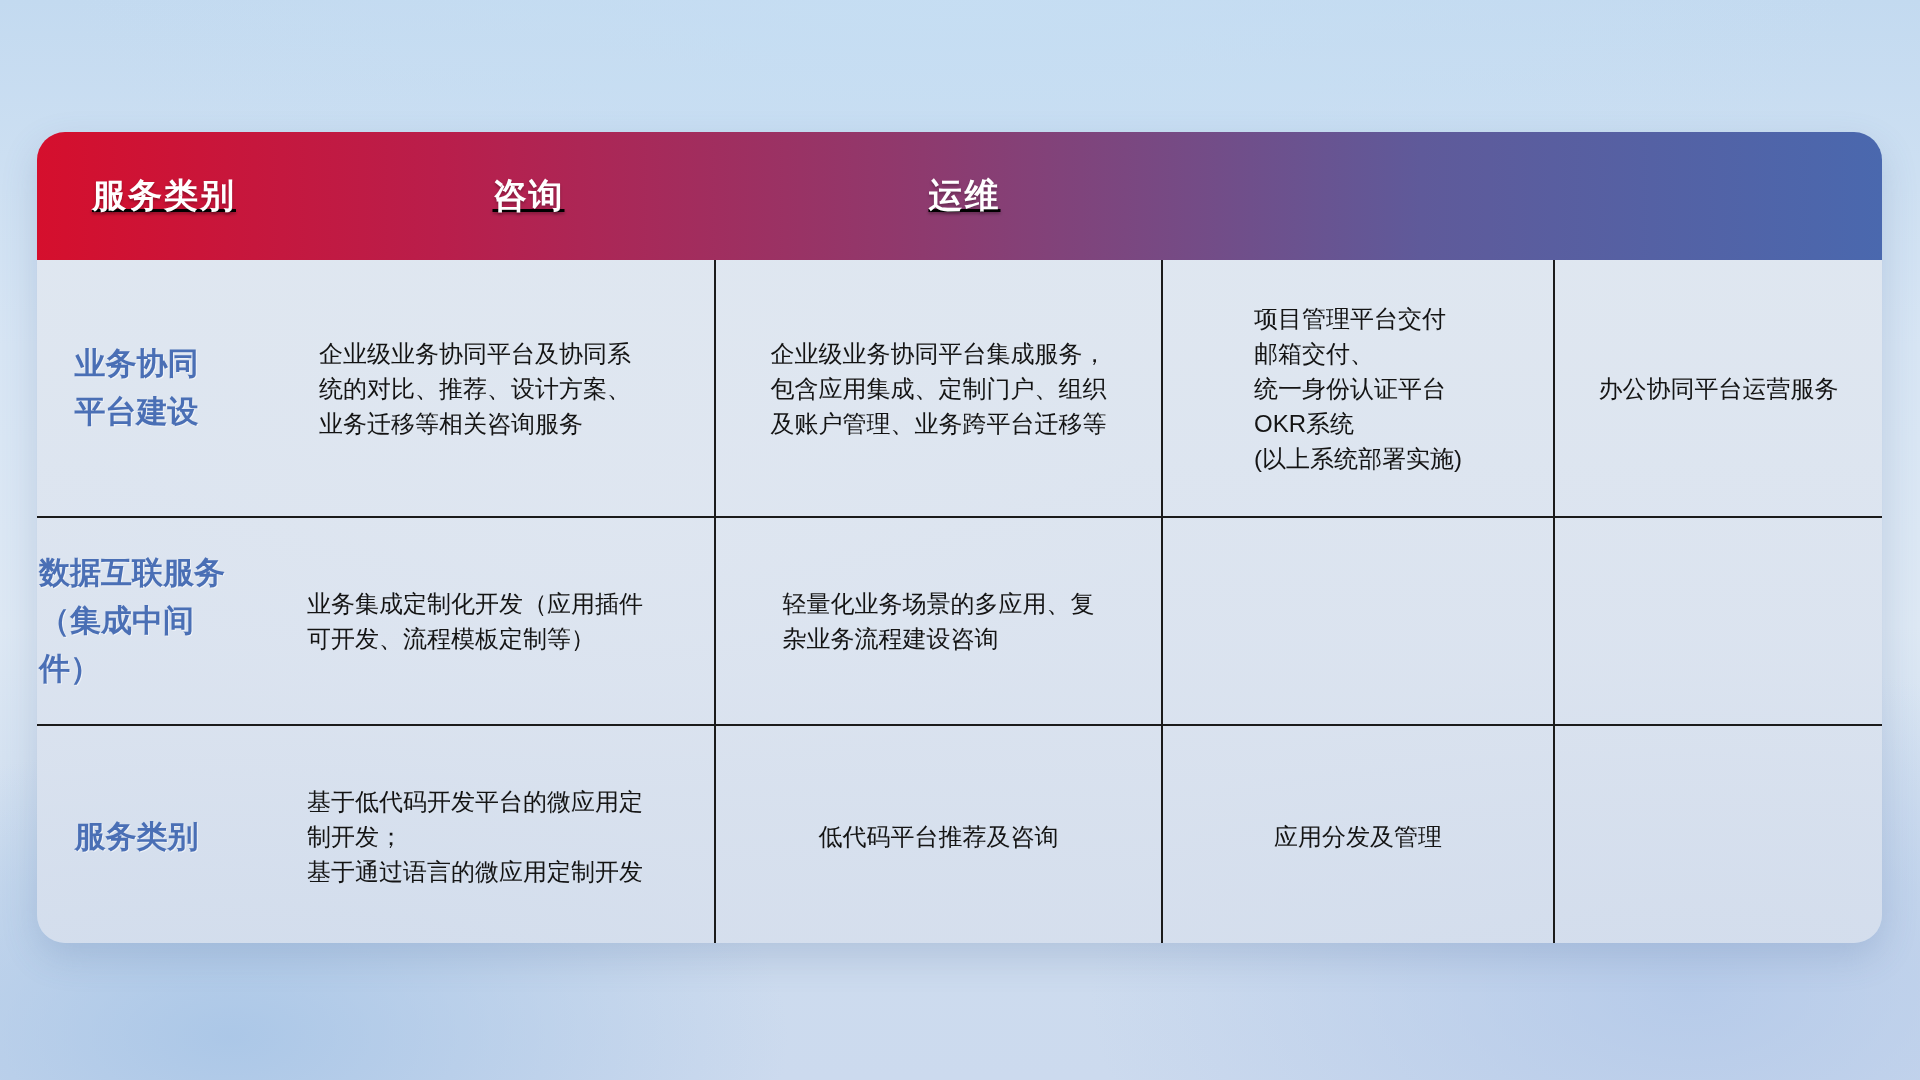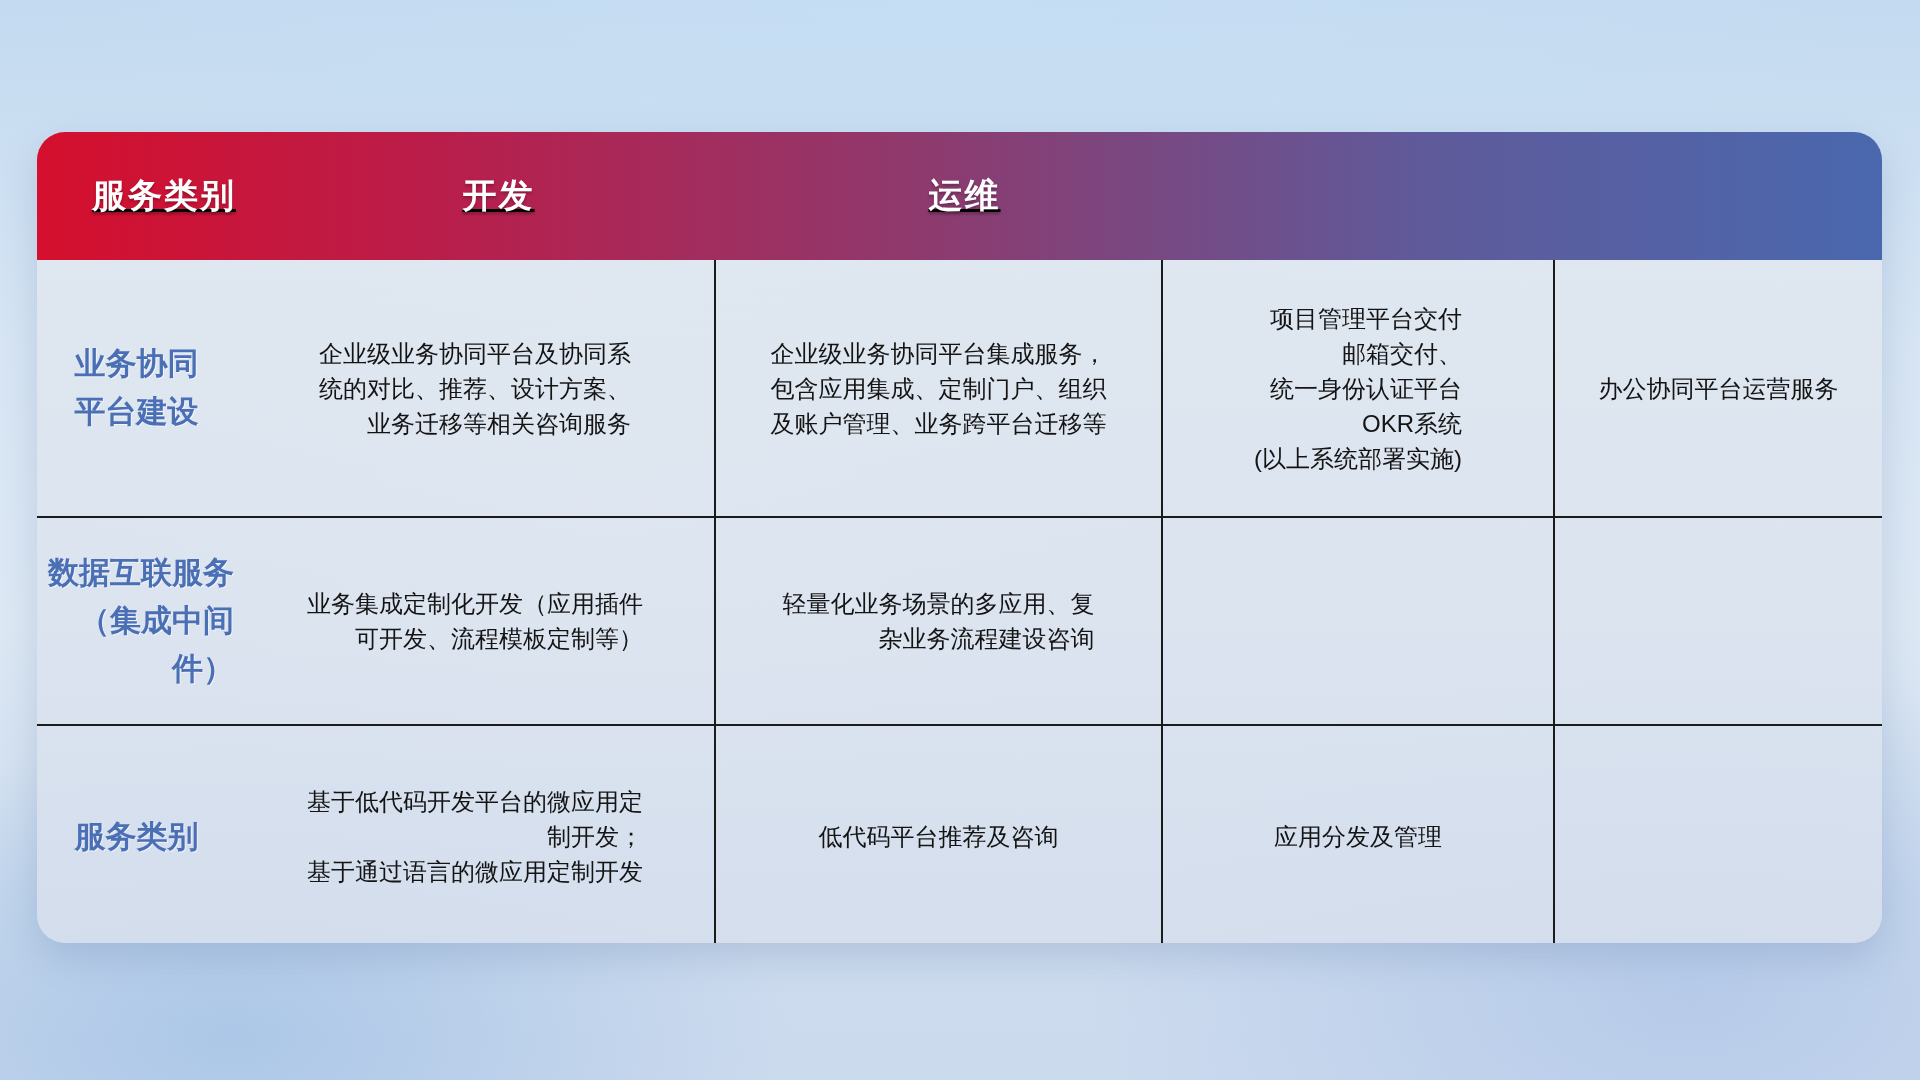--- a/index.html
+++ b/index.html
@@ -52,41 +52,41 @@
   .tr {
     display: grid;
     grid-template-columns: 199px 480px 447px 392px 327px;
   }
   .tr.r0 { height: 256px; }
   .tr.r1 { height: 206px; }
   .tr.r2 { height: 221px; }
   .tr.r0, .tr.r1 { border-bottom: 2px solid var(--grid_line, #1b1b1b); }
   .td {
     display: flex; align-items: center; justify-content: center;
-    text-align: right; white-space: pre-line;
+    text-align: left; white-space: pre-line;
     color: var(--body_text, #141414);
     font-size: 24px; line-height: 35px;
     padding: 6px 10px; box-sizing: border-box;
   }
   .td.c1, .td.c2, .td.c3 { border-right: 2px solid var(--grid_line, #1b1b1b); }
   .td.cat {
     color: var(--category_text, #4a6fb5);
     font-size: 31px; font-weight: bold; line-height: 48px;
     text-shadow: 1px 1px 0 rgba(255,255,255,0.55);
     padding: 6px 2px;
   }
 </style>
 </head>
 <body>
 
 <div class="panel">
 
   <div class="thead">
     <div class="th c0">服务类别</div>
-    <div class="th c2">开发</div>
+    <div class="th c1">咨询</div>
     <div class="th c4">运维</div>
   </div>
 
   <div class="tbody">
 
     <div class="tr r0">
       <div class="td cat c0">业务协同
 平台建设</div>
       <div class="td c1">企业级业务协同平台及协同系
 统的对比、推荐、设计方案、

